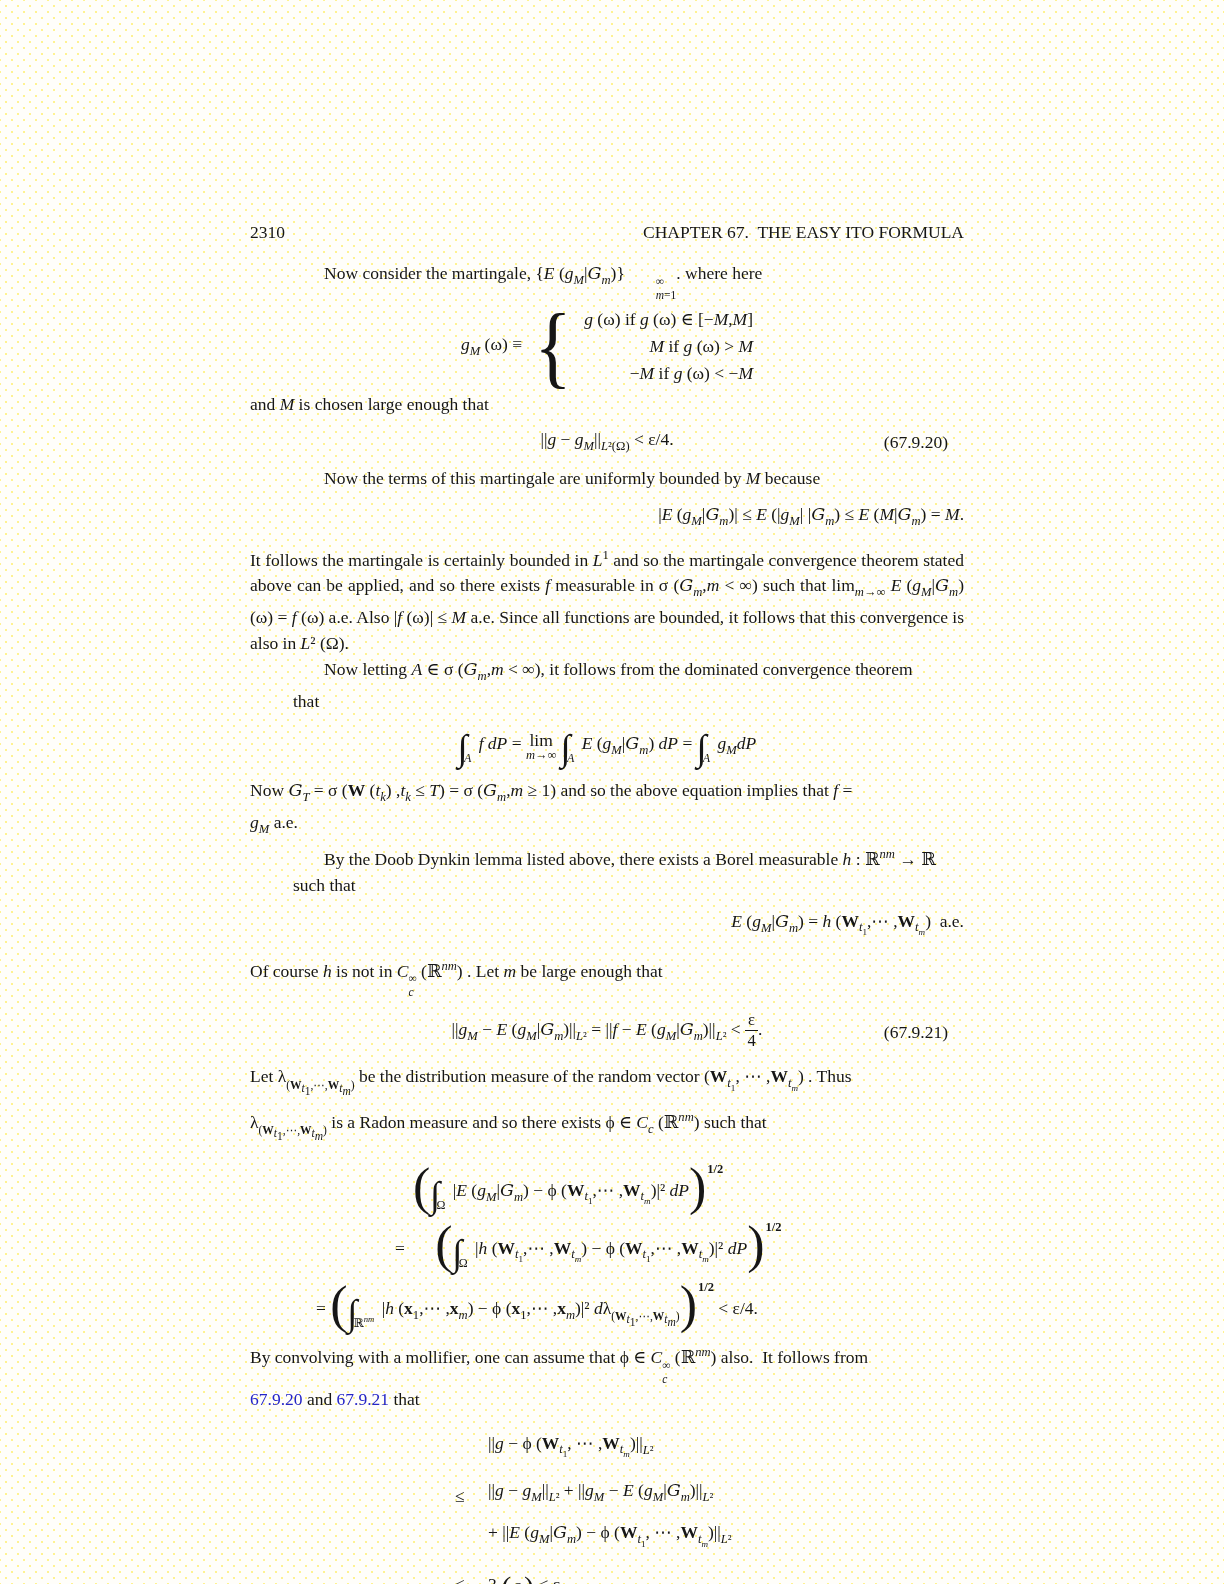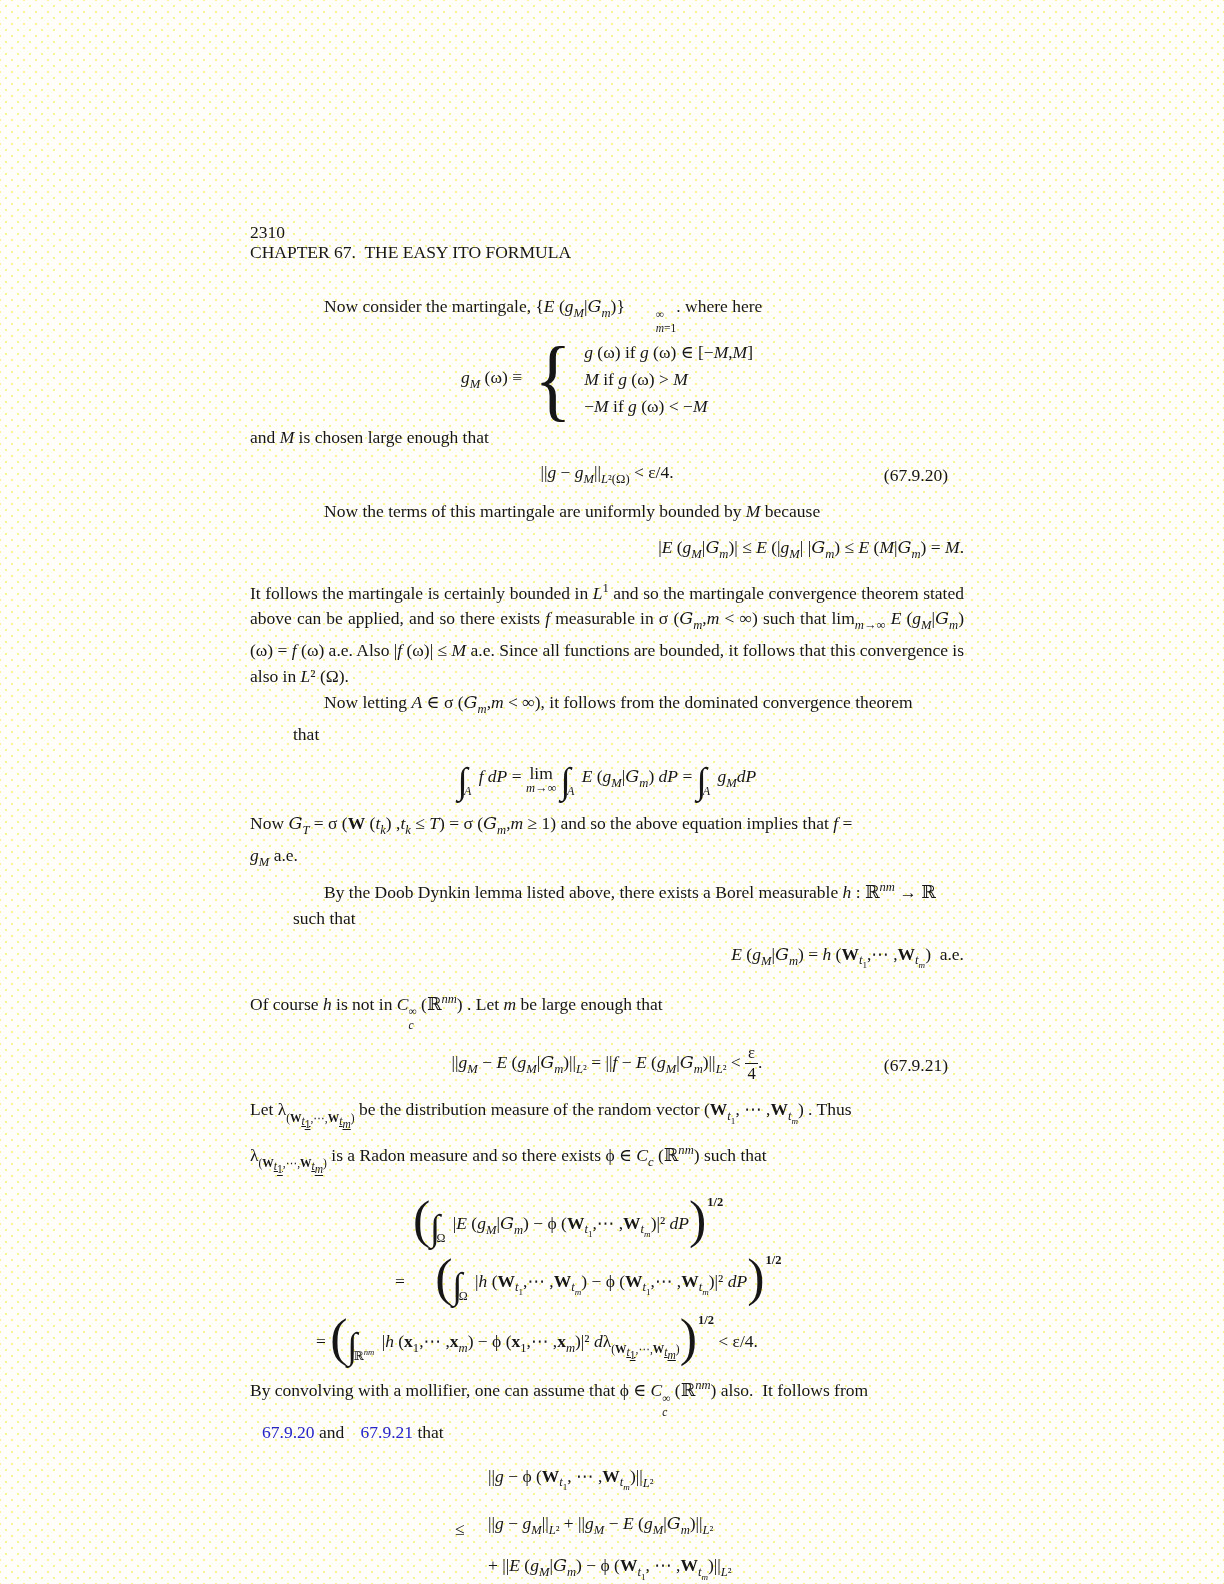--- a/index.html
+++ b/index.html
@@ -9,61 +9,61 @@
     font-family:"Liberation Serif","DejaVu Serif",serif;
     font-size:17.5px;
     background-color:#fffefa;
     background-image:
       radial-gradient(circle, rgba(255,238,110,.75) 1px, rgba(255,238,110,0) 1.5px),
       radial-gradient(circle, rgba(255,238,110,.75) 1px, rgba(255,238,110,0) 1.5px);
     background-size:12px 12px;
     background-position:0 0,6px 6px;
   }
   .sheet{position:absolute;left:250px;top:222px;width:714px;}
-  .hdr{display:flex;justify-content:space-between;line-height:20px;margin-bottom:32px;flex-direction:column;}
+  .hdr{display:flex;justify-content:space-between;line-height:20px;margin-bottom:19px;}
   .para{margin:0;text-align:justify;line-height:25.8px;}
   .ind{text-indent:31px;margin-left:43px;}
   i{font-style:italic;}
   b{font-weight:bold;}
   .scr{font-style:italic;font-family:"DejaVu Serif","Liberation Serif",serif;}
   sub{font-size:.72em;}
   sup{font-size:.72em;}
   
   .stk{display:inline-flex;flex-direction:column;font-size:11.5px;line-height:1.2;vertical-align:-.55em;text-align:left;}
   .supsub{display:inline-flex;flex-direction:column;font-size:11.5px;line-height:1.2;vertical-align:-.5em;text-align:left;}
   
   .disp{white-space:normal;}
   .cases-row{display:flex;align-items:center;justify-content:center;gap:9px;margin:3px 0 5px;}
   .cbrace{font-size:92px;line-height:0;font-weight:400;transform:scaleX(.85);}
-  .ccol{display:flex;flex-direction:column;line-height:27px;align-items:flex-start;}
+  .ccol{display:flex;flex-direction:column;line-height:27px;align-items:flex-end;}
   .eqrow{position:relative;text-align:center;line-height:30px;margin:6px 0;}
   .eqrow.tall{line-height:46px;}
   .eqtag{position:absolute;right:16px;top:50%;transform:translateY(-50%);}
   .ctr{text-align:right;line-height:30px;margin:7px 0;}
   .intline{text-align:center;line-height:52px;margin:2px 0;white-space:nowrap;}
   .int{font-size:37px;line-height:0;vertical-align:-.3em;}
   .isub{font-size:12px;position:relative;top:13px;left:-4px;margin-right:-1px;display:inline-block;}
   .lim{display:inline-block;text-align:center;vertical-align:-10px;line-height:1.05;}
   .lim .ls{display:block;font-size:12.5px;}
   .frac{display:inline-block;text-align:center;vertical-align:middle;line-height:1.2;font-size:.95em;}
   .fn{display:block;border-bottom:1.3px solid currentColor;padding:0 3px;}
   .fd{display:block;}
   .bp{font-size:52px;line-height:0;vertical-align:-.16em;}
   .mp{font-size:30px;line-height:0;vertical-align:-.22em;}
   .half{font-size:12.5px;position:relative;top:-23px;margin-left:1px;font-weight:bold;}
   .lamsub{font-size:11.5px;vertical-align:-.55em;}
-  .lamsub sub, .lamsub i{font-size:inherit;text-decoration:underline;}
+  .lamsub sub, .lamsub i{font-size:inherit;}
   .bigblk{margin:10px 0 6px;}
   .bl{line-height:58px;height:58px;white-space:nowrap;}
   .sp26{display:inline-block;width:26px;}
   .finblk{margin:12px 0 0 205px;}
   .fr{display:flex;align-items:flex-end;line-height:36px;}
   .fr.tall{line-height:46px;}
   .rel{width:33px;flex:none;}
-  .ref{color:#2525c8;text-decoration:none;cursor:pointer;margin-left:12px;}
+  .ref{color:#2525c8;text-decoration:none;cursor:pointer;}
 </style>
 </head>
 <body>
 
 <div class="sheet">
 
   <div class="hdr">
     <span>2310</span>
     <span>CHAPTER 67.&nbsp; THE EASY ITO FORMULA</span>
   </div>

